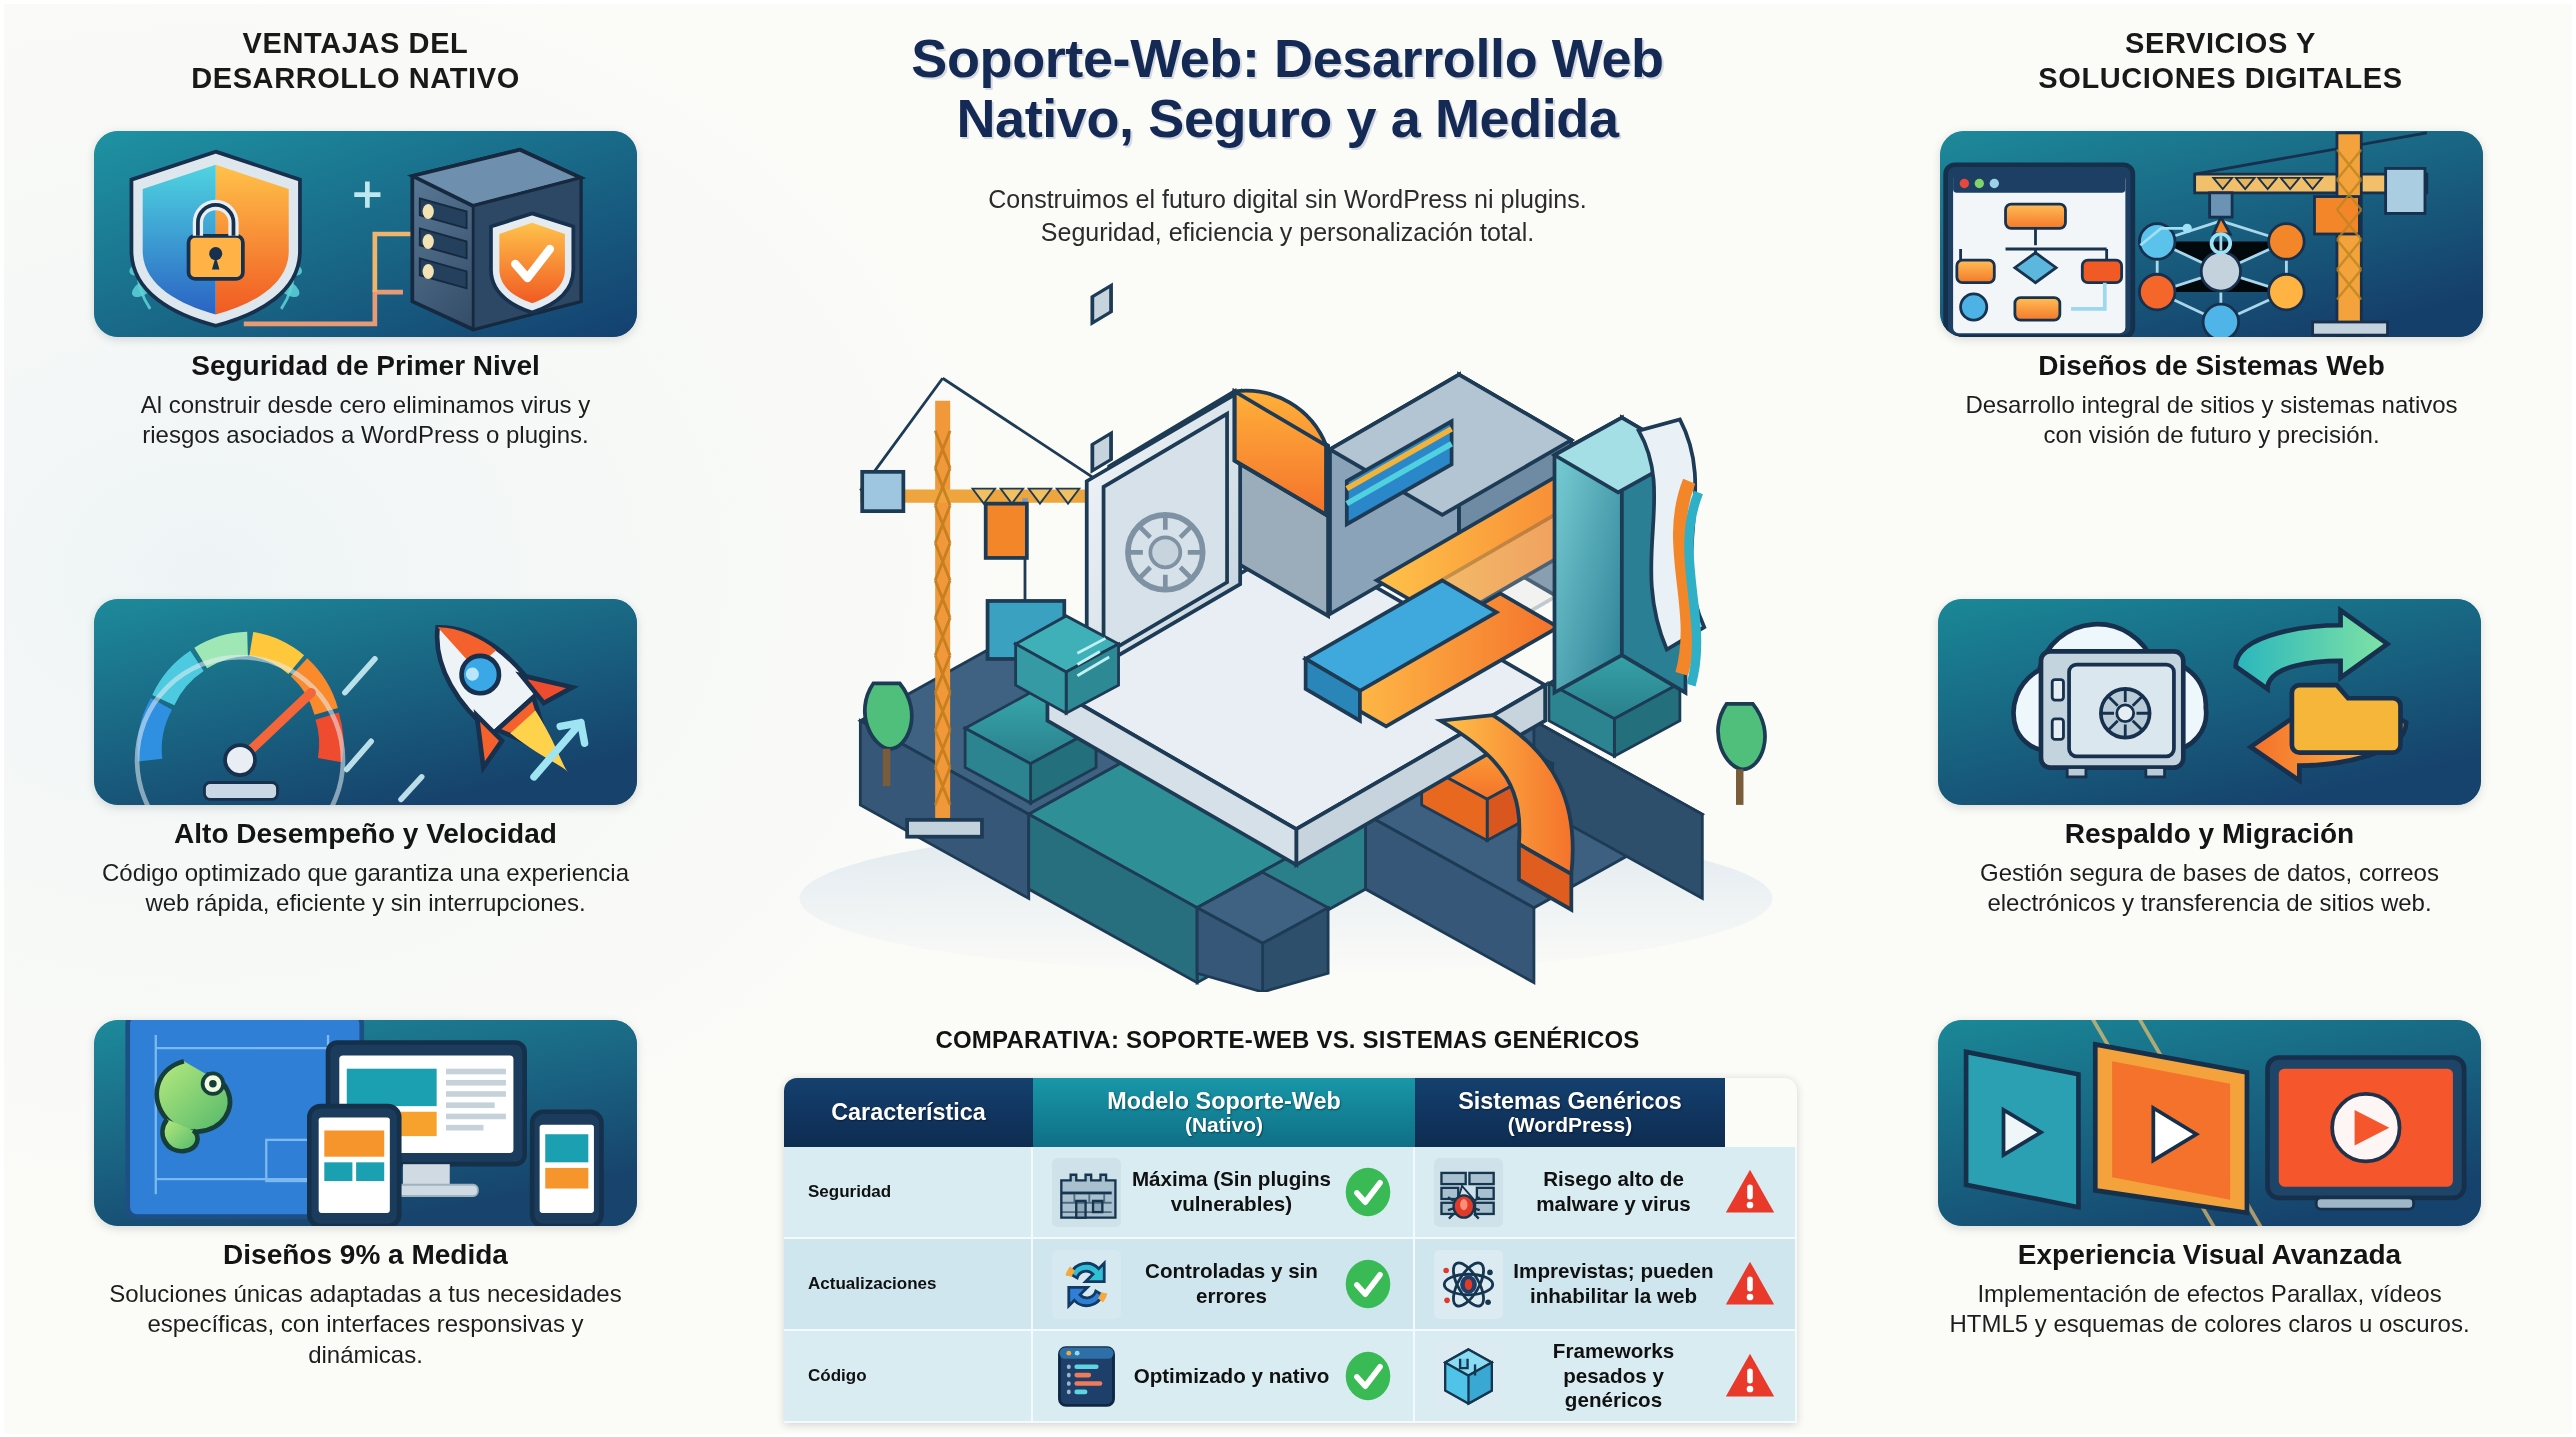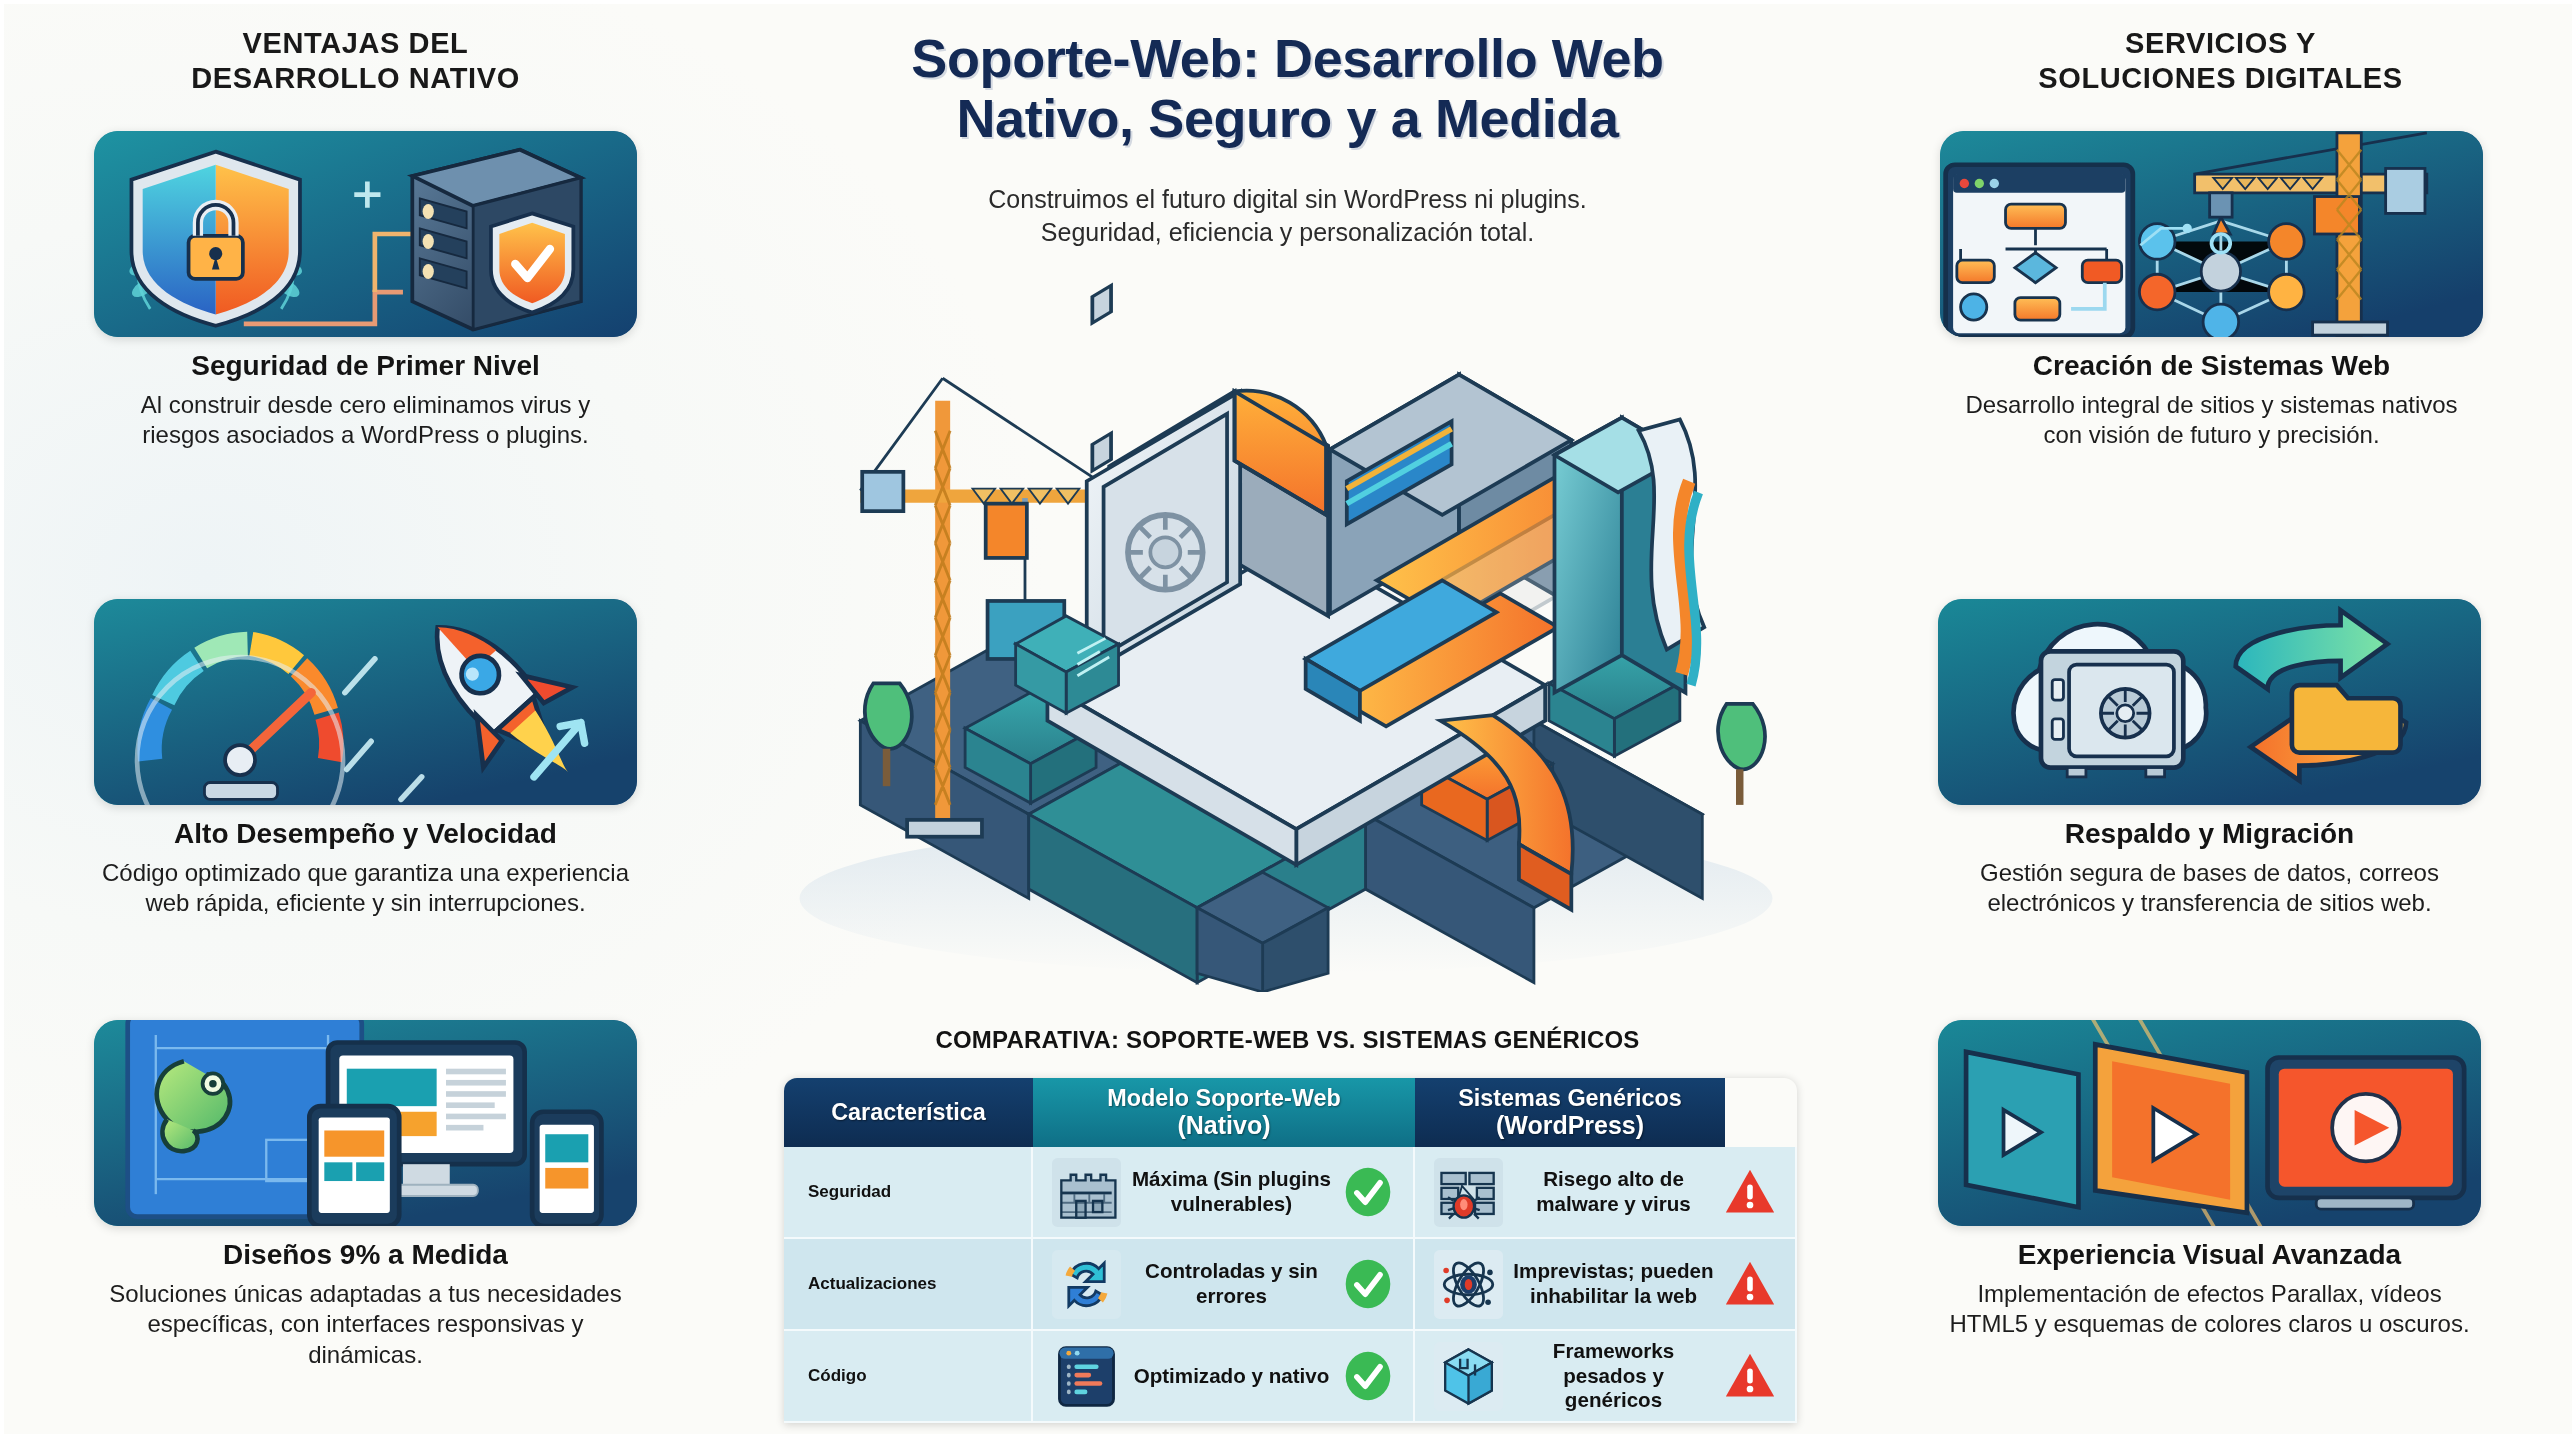--- a/index.html
+++ b/index.html
@@ -108,21 +108,21 @@
     box-shadow: 0 1.9px 8.4px rgba(0,0,0,0.16);
   }
   .thead { display: flex; height: 69px; }
   .th {
     display: flex; flex-direction: column;
     align-items: center; justify-content: center;
     color: #ffffff; font-weight: bold; font-size: 23.4px;
     line-height: 1.08;
     text-shadow: 0.9px 0.9px 1.9px rgba(0,0,0,0.45);
   }
-  .th small { font-size: 25px; font-weight: bold; }
+  .th small { font-size: 21px; font-weight: bold; }
   .th-1 { width: 249px; background: linear-gradient(180deg,#14406f,#0e2c51); }
   .th-2 { width: 382px; background: linear-gradient(180deg,#1897a8,#0f6f86); }
   .th-3 { width: 310px; background: linear-gradient(180deg,#14406f,#0e2c51); }
 
   .trow { display: flex; height: 92px; }
   .trow.alt .tc { background: #cfe6ee; }
   .tc {
     background: #d9ecf2;
     border-right: 2.8px solid #f4fafc;
     border-bottom: 2.8px solid #f4fafc;
@@ -410,21 +410,21 @@
           </g>
           <g fill="#e8b65a" stroke="#17304d" stroke-width="2">
             <path d="M292 50 l10 12 l10 -12 Z"></path>
               <path d="M316 50 l10 12 l10 -12 Z"></path>
             <path d="M340 50 l10 12 l10 -12 Z"></path>
               <path d="M364 50 l10 12 l10 -12 Z"></path>
             <path d="M388 50 l10 12 l10 -12 Z"></path>
           </g>
         </svg>
       </div>
-      <div class="feat-h">Creación de Sistemas Web</div>
+      <div class="feat-h">Diseños de Sistemas Web</div>
       <div class="feat-p">Desarrollo integral de sitios y sistemas nativos con visión de futuro y precisión.</div>
     </div>
 
     <div class="feature" style="top:599px; left:73px">
       <div class="card-art">
         <svg viewBox="0 0 580 220" width="543" height="206">
           <defs>
             <linearGradient id="g5bg" x1="0" y1="0" x2="0.6" y2="1">
               <stop offset="0" stop-color="#1a8897"></stop>
                 <stop offset="1" stop-color="#16436d"></stop>

